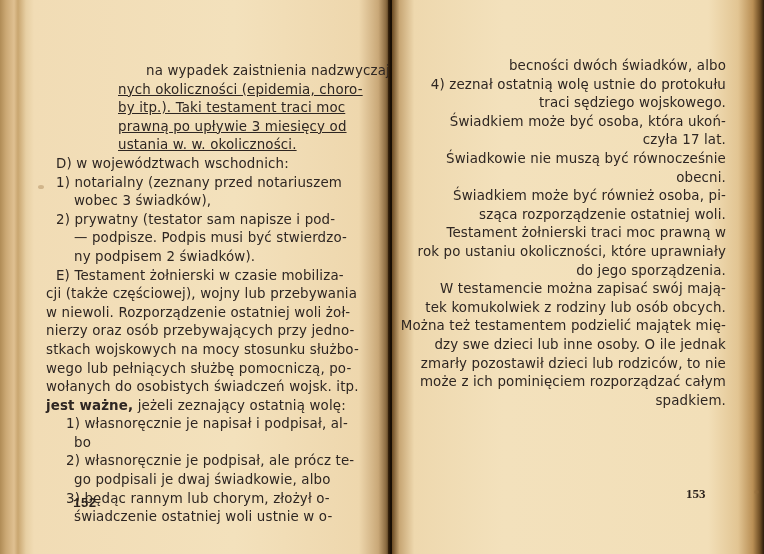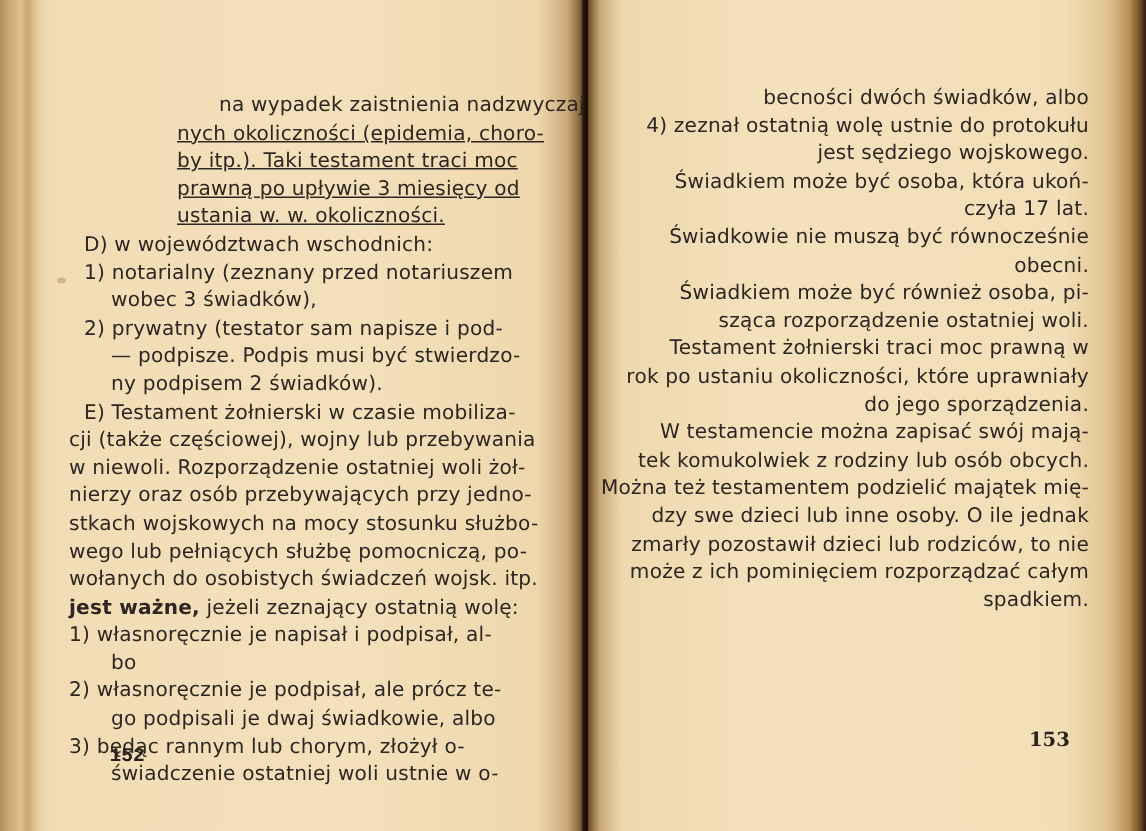--- a/index.html
+++ b/index.html
@@ -36,21 +36,21 @@
     color:#2e2622;
   }
   .left-text { left:46px; top:62px; width:344px; }
   .right-text { left:396px; top:57px; width:330px; }
   .line { white-space:nowrap; height:18.6px; }
   .i1 { padding-left:100px; }
   .i1b { padding-left:72px;text-decoration:underline; }
   .i3 { padding-left:0; }
   .i4 { padding-left:10px; }
   .i5 { padding-left:28px; }
-  .i6 { }
+  .i6 { padding-left:20px; }
   .i7 { padding-left:48px; }
   .b { font-weight:bold; }
   .pnum {
     position:absolute; font-family:"DejaVu Serif", serif; font-size:13px; font-weight:bold; color:#2b221c;
   }
   .pnum-left { left:73px; top:496px;font-family:Liberation Mono, monospace; }
   .pnum-right { left:686px; top:486px; }
   .spot { position:absolute; border-radius:50%; background:rgba(150,110,60,0.35); }
 </style>
 </head>
@@ -87,33 +87,33 @@
         <div class="line i5"><span>świadczenie ostatniej woli ustnie w o-</span></div>
       </div>
     <div class="pnum pnum-left">152</div>
   </div>
   <div class="gutter"></div>
   <div class="page page-right">
     <div class="spot" style="left:362px;top:490px;width:5px;height:4px;"></div>
     <div class="text right-text" id="right-text" style="left:4px;text-align:right;">
         <div class="line i7"><span>becności dwóch świadków, albo</span></div>
         <div class="line i6"><span>4) zeznał ostatnią wolę ustnie do protokułu</span></div>
-        <div class="line i7"><span>jest sędziego wojskowego.</span></div>
+        <div class="line i7"><span>traci sędziego wojskowego.</span></div>
         <div class="line i6"><span>Świadkiem może być osoba, która ukoń-</span></div>
         <div class="line i3"><span>czyła 17 lat.</span></div>
         <div class="line i6"><span>Świadkowie nie muszą być równocześnie</span></div>
         <div class="line i3"><span>obecni.</span></div>
         <div class="line i6"><span>Świadkiem może być również osoba, pi-</span></div>
         <div class="line i3"><span>sząca rozporządzenie ostatniej woli.</span></div>
         <div class="line i6"><span>Testament żołnierski traci moc prawną w</span></div>
         <div class="line i3"><span>rok po ustaniu okoliczności, które uprawniały</span></div>
         <div class="line i3"><span>do jego sporządzenia.</span></div>
         <div class="line i6"><span>W testamencie można zapisać swój mają-</span></div>
         <div class="line i3"><span>tek komukolwiek z rodziny lub osób obcych.</span></div>
         <div class="line i3"><span>Można też testamentem podzielić majątek mię-</span></div>
         <div class="line i3"><span>dzy swe dzieci lub inne osoby. O ile jednak</span></div>
         <div class="line i3"><span>zmarły pozostawił dzieci lub rodziców, to nie</span></div>
         <div class="line i3"><span>może z ich pominięciem rozporządzać całym</span></div>
         <div class="line i3"><span>spadkiem.</span></div>
       </div>
-    <div class="pnum pnum-right" style="left:294px;">153</div>
+    <div class="pnum pnum-right" style="left:294px;font-family:Liberation Serif, serif;">153</div>
   </div>
 </div>
 
 </body></html>

